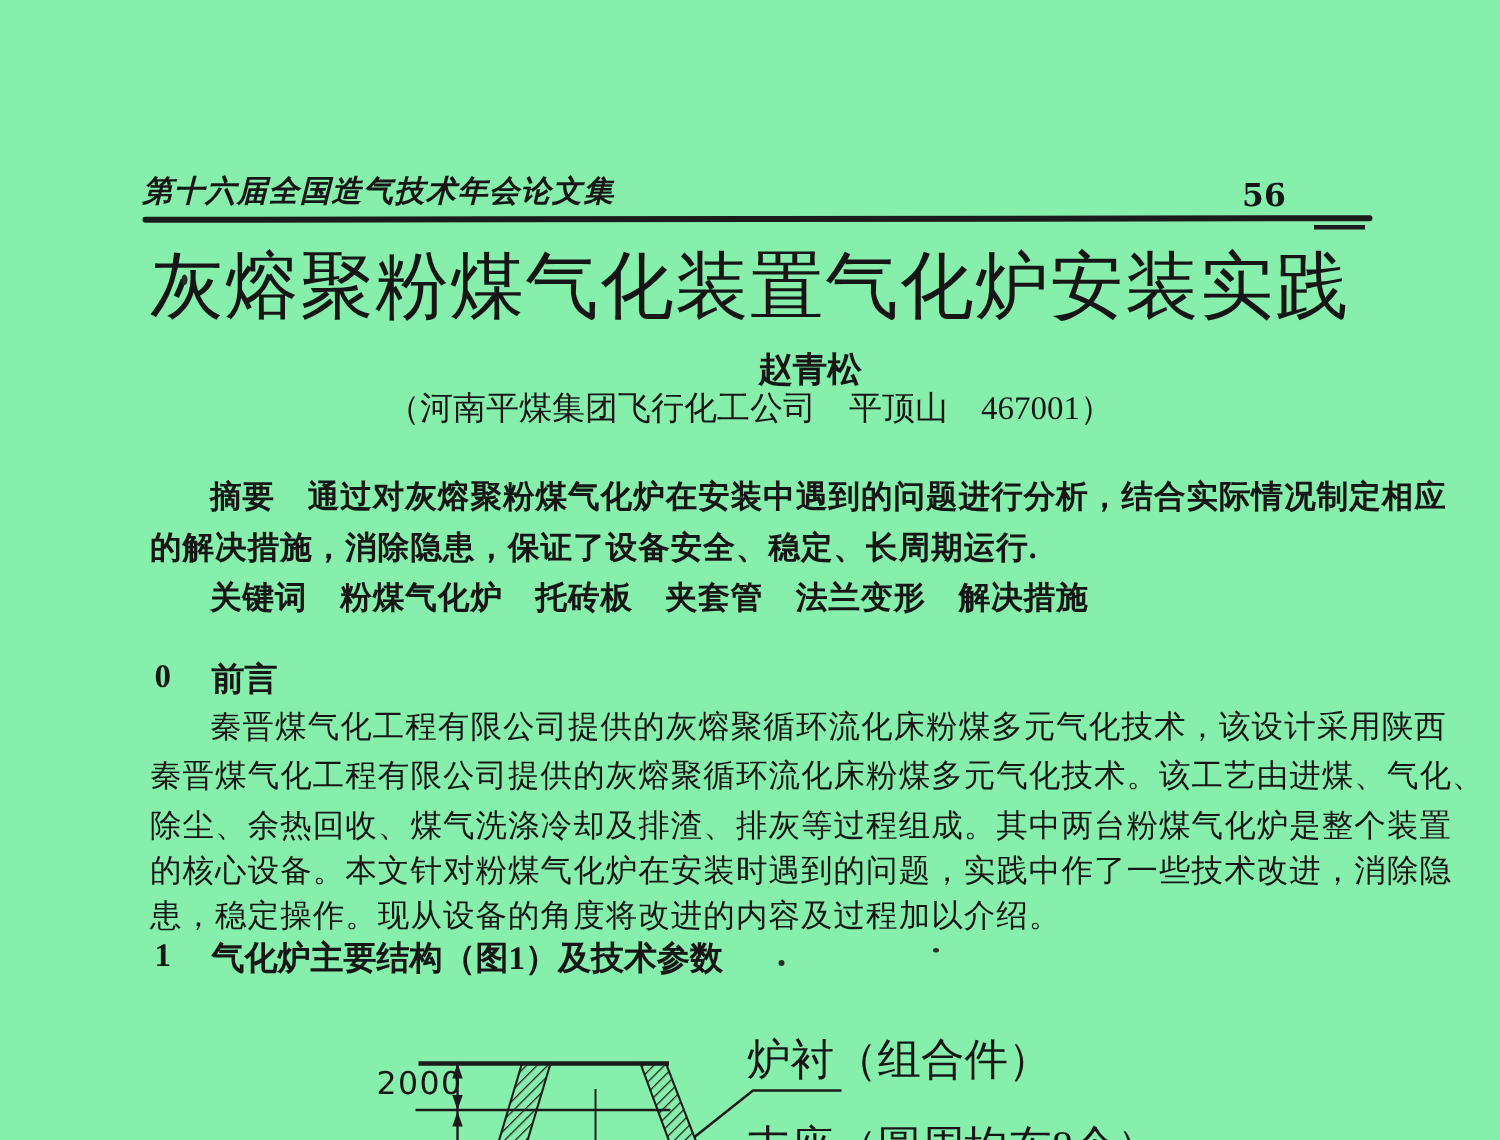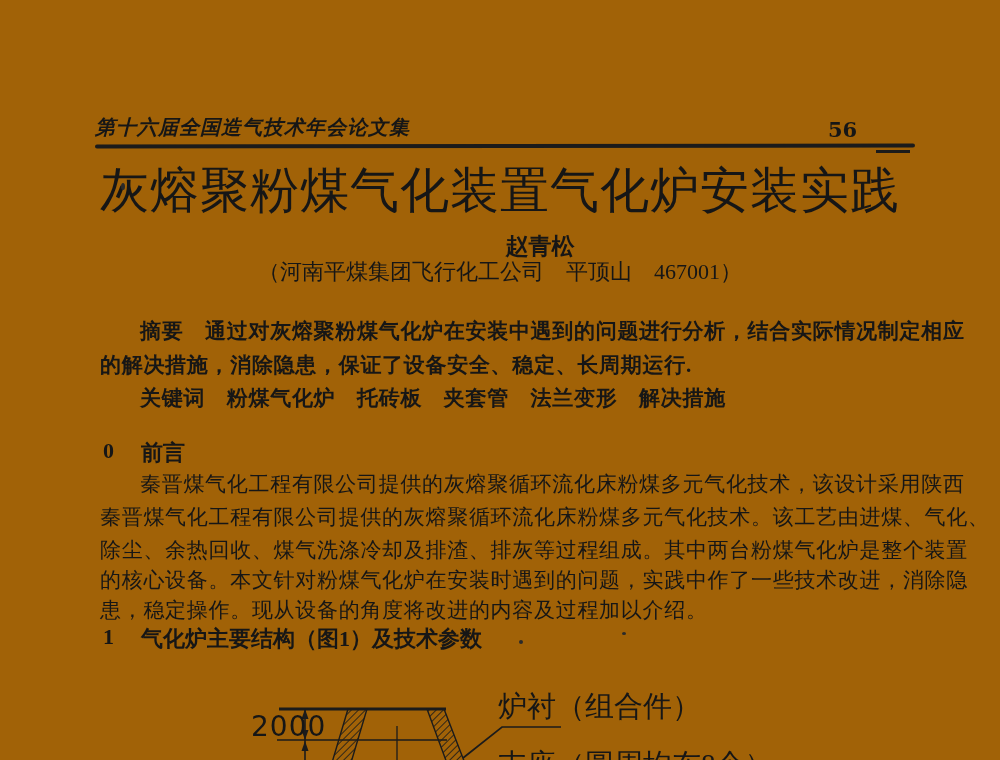--- a/index.html
+++ b/index.html
@@ -1,19 +1,19 @@
 <!DOCTYPE html>
 <html><head>
 <meta charset="utf-8">
 <style>
   html,body{margin:0;padding:0;background:#e8e8e8;}
   .page{
     position:relative;
     width:1000px;height:760px;
-    background:#a16207;
+    background:#86efac;
     overflow:hidden;
     font-family:"Liberation Serif","DejaVu Serif",serif;
     color:#161616;
   }
   .abs{position:absolute;white-space:nowrap;}
 
   
   .journal{left:95px;top:114px;font-size:20px;font-style:italic;font-weight:600;letter-spacing:1px;}
   .pageno{left:828px;top:117px;font-size:21px;font-weight:700;font-family:"DejaVu Serif",serif;}
   .rule{left:95px;top:144px;width:820px;height:4px;background:#1b1b1b;border-radius:2px;transform:rotate(-0.08deg);}
@@ -41,21 +41,21 @@
   
   .b1{left:140px;top:470px;}
   .b2{left:100px;top:503px;}
   .b3{left:100px;top:536px;}
   .b4{left:100px;top:566px;}
   .b5{left:100px;top:596px;}
   .body-line{font-weight:500;}
 
   
   .fig-svg{left:0;top:675px;}
-  .dim-label{left:251px;top:710px;font-size:28px;font-family:"DejaVu Sans",sans-serif;letter-spacing:1px;font-weight:500;}
+  .dim-label{left:251px;top:710px;font-size:21px;font-family:"DejaVu Sans",sans-serif;letter-spacing:1px;font-weight:500;}
   .callout-lining{left:498px;top:687px;font-size:29px;font-weight:500;}
   .callout-support{left:498px;top:745px;font-size:29px;font-weight:500;}
 
   
   .speck{background:#2a2a2a;border-radius:50%;}
   .speck-a{left:121px;top:183px;width:4px;height:7px;}
   .speck-b{left:519px;top:640px;width:4px;height:4px;}
   .speck-c{left:622px;top:632px;width:4px;height:3px;}
 </style>
 </head>

